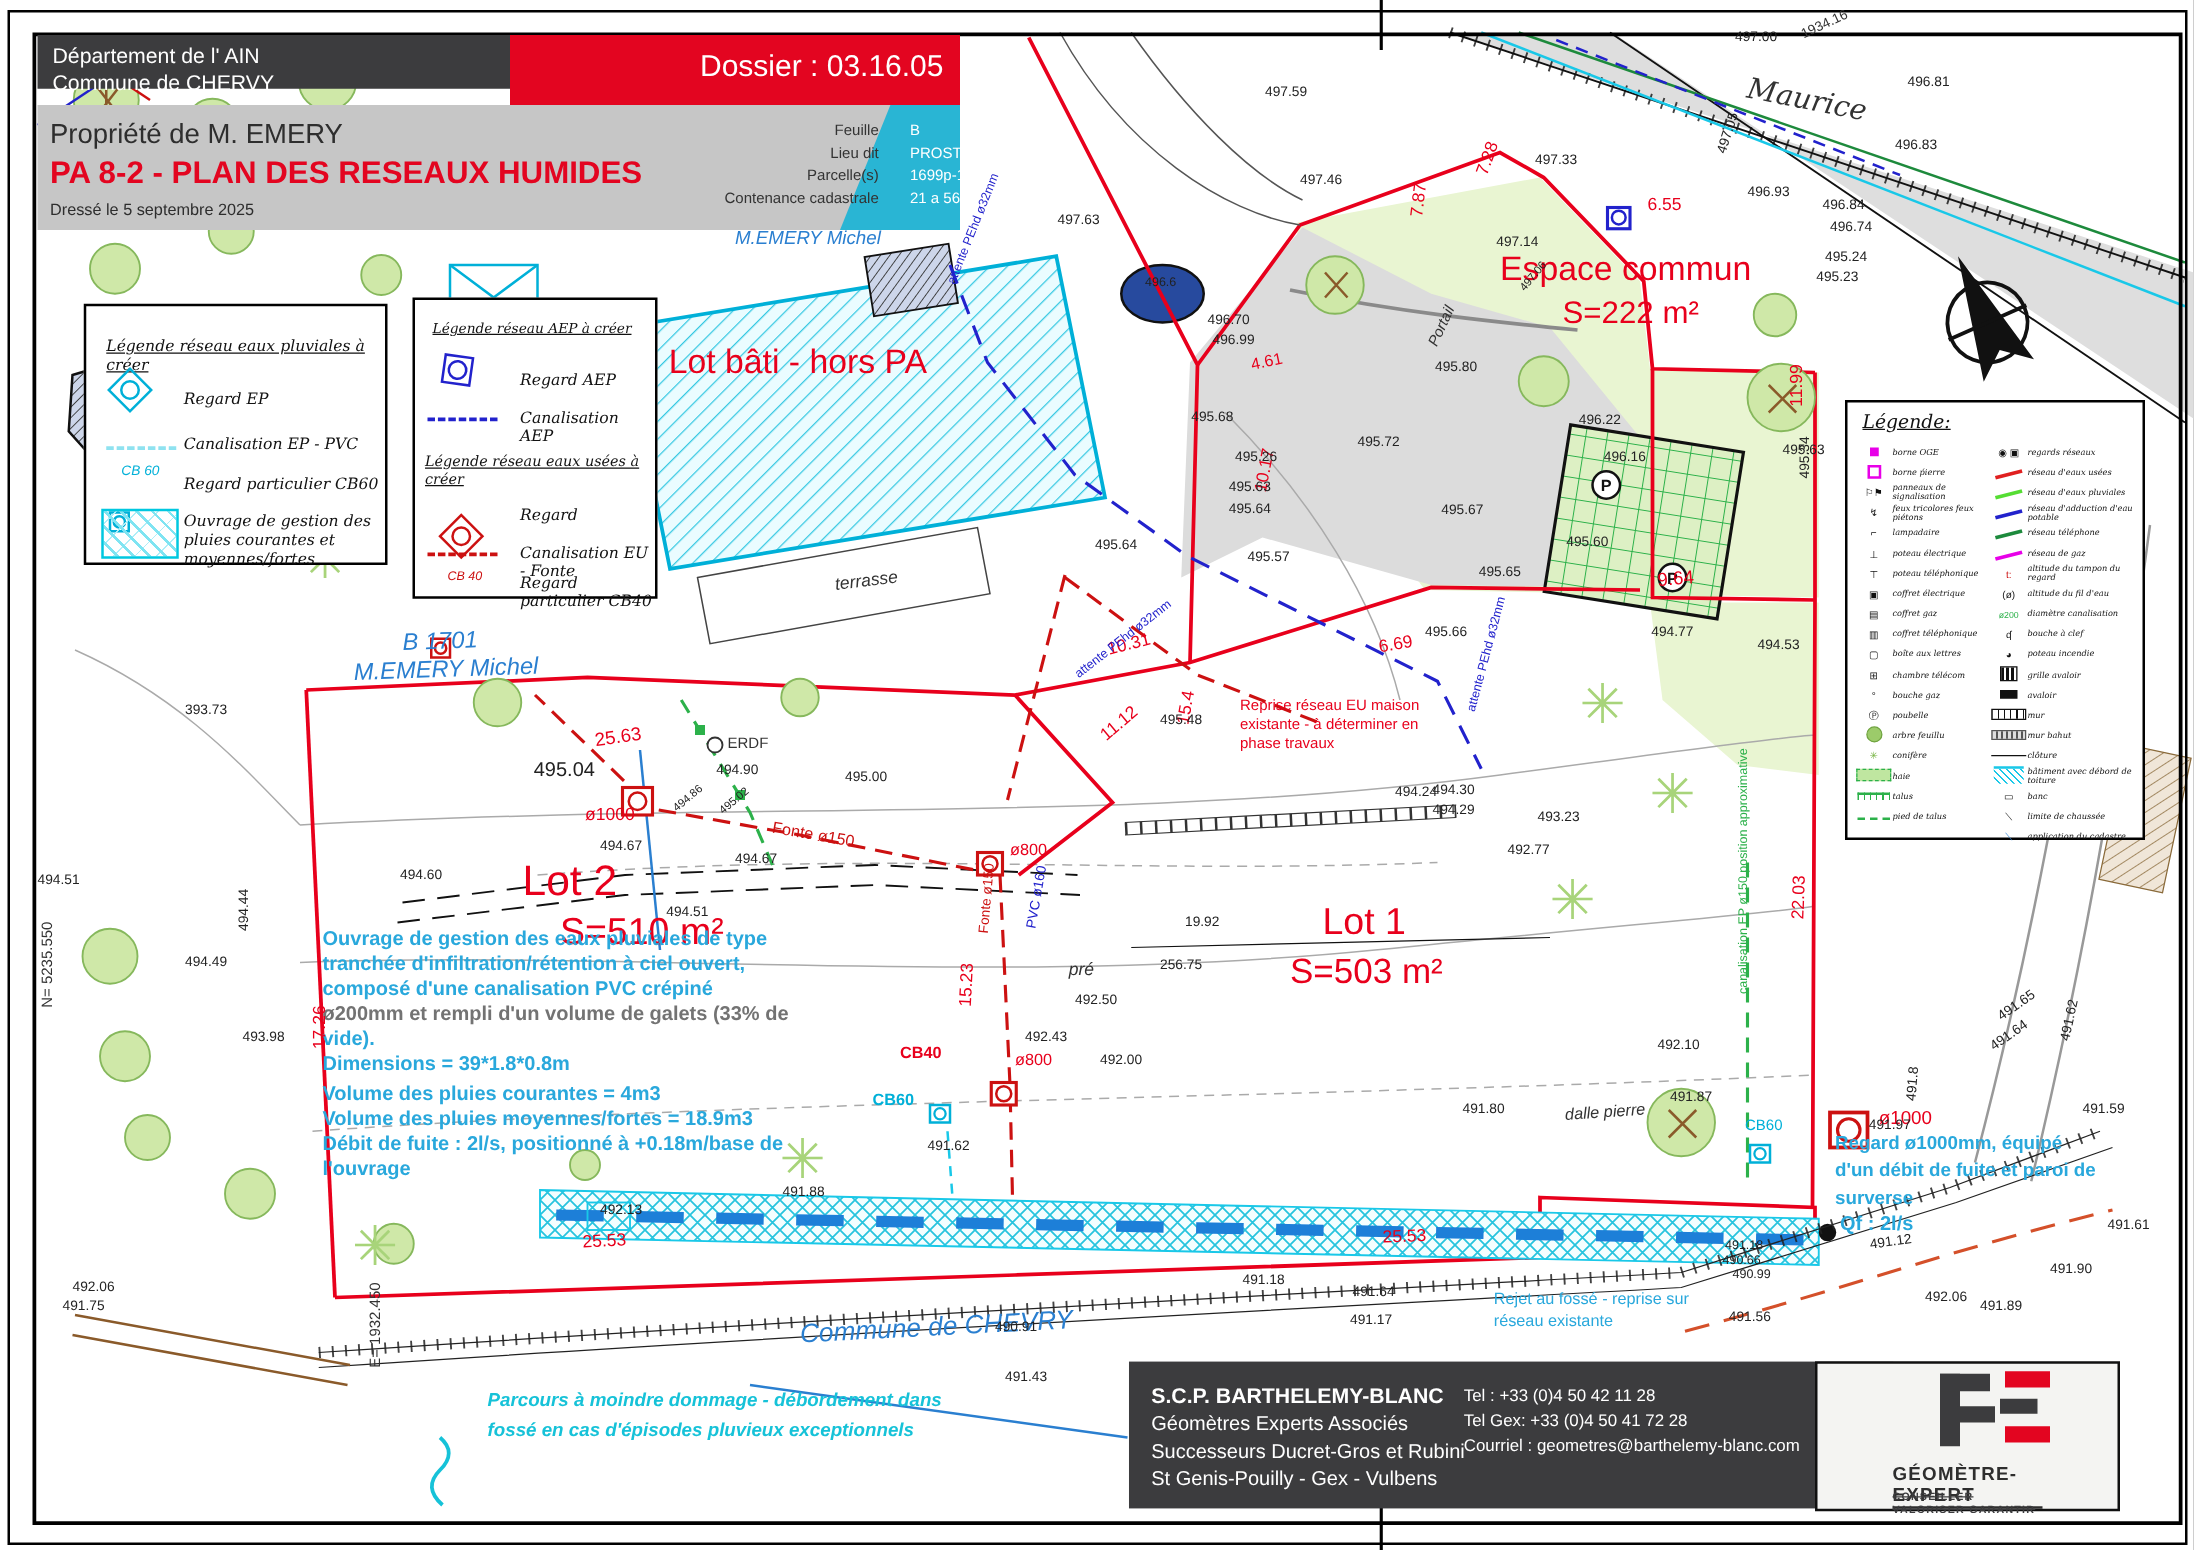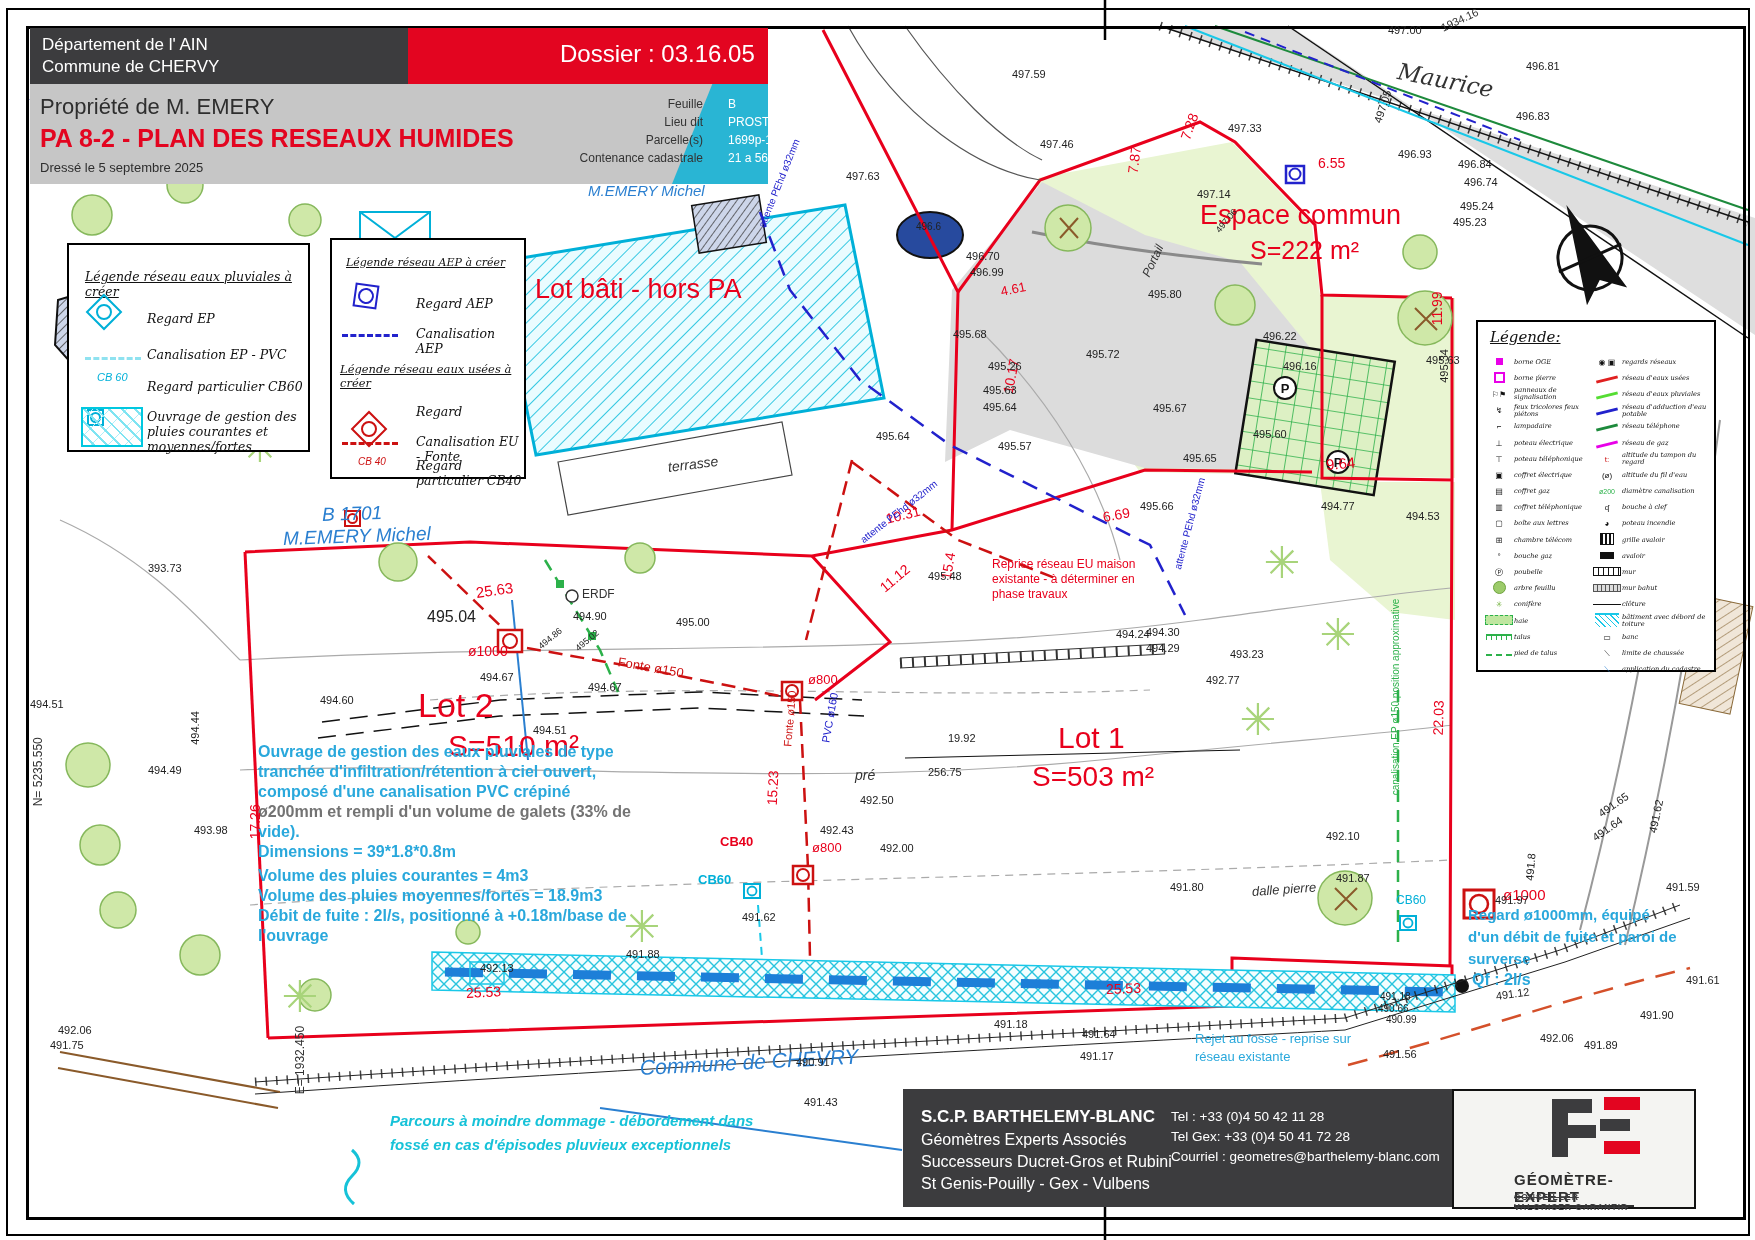--- a/index.html
+++ b/index.html
@@ -3,21 +3,21 @@
 <meta charset="utf-8">
 <style>
   html,body{margin:0;padding:0;background:#888;}
   #sheet{position:relative;width:1755px;height:1240px;background:#fff;overflow:hidden;
          font-family:"Liberation Sans",sans-serif;}
   .abs{position:absolute;}
   #frame-outer{left:6px;top:8px;width:1740px;height:1224px;border:2px solid #000;}
   #frame-inner{left:26px;top:26px;width:1714px;height:1188px;border:3px solid #000;}
   svg{position:absolute;left:0;top:0;}
   
-  #hdr-dark{left:30px;top:28px;width:380px;height:56px;background:#3c3c3e;color:#fff;
+  #hdr-dark{left:30px;top:28px;width:380px;height:43px;background:#3c3c3e;color:#fff;
             padding:6px 0 0 12px;box-sizing:border-box;font-size:17px;line-height:22px;}
   #hdr-dark-slant{left:408px;top:28px;width:0;height:0;border-top:56px solid #3c3c3e;border-right:30px solid transparent;}
   #hdr-red{left:408px;top:28px;width:360px;height:56px;background:#e30520;}
   #hdr-red-txt{left:560px;top:40px;color:#fff;font-size:24px;}
   #hdr-grey{left:30px;top:84px;width:738px;height:100px;background:#c6c6c6;}
   #hdr-prop{left:40px;top:94px;font-size:22px;color:#2e2e2e;}
   #hdr-title{left:40px;top:124px;font-size:25px;font-weight:bold;color:#e30520;}
   #hdr-date{left:40px;top:160px;font-size:13px;color:#2e2e2e;}
   #hdr-cyan{left:672px;top:84px;width:96px;height:100px;background:#29b5d4;
             clip-path:polygon(42% 0,100% 0,100% 100%,0 100%);}

